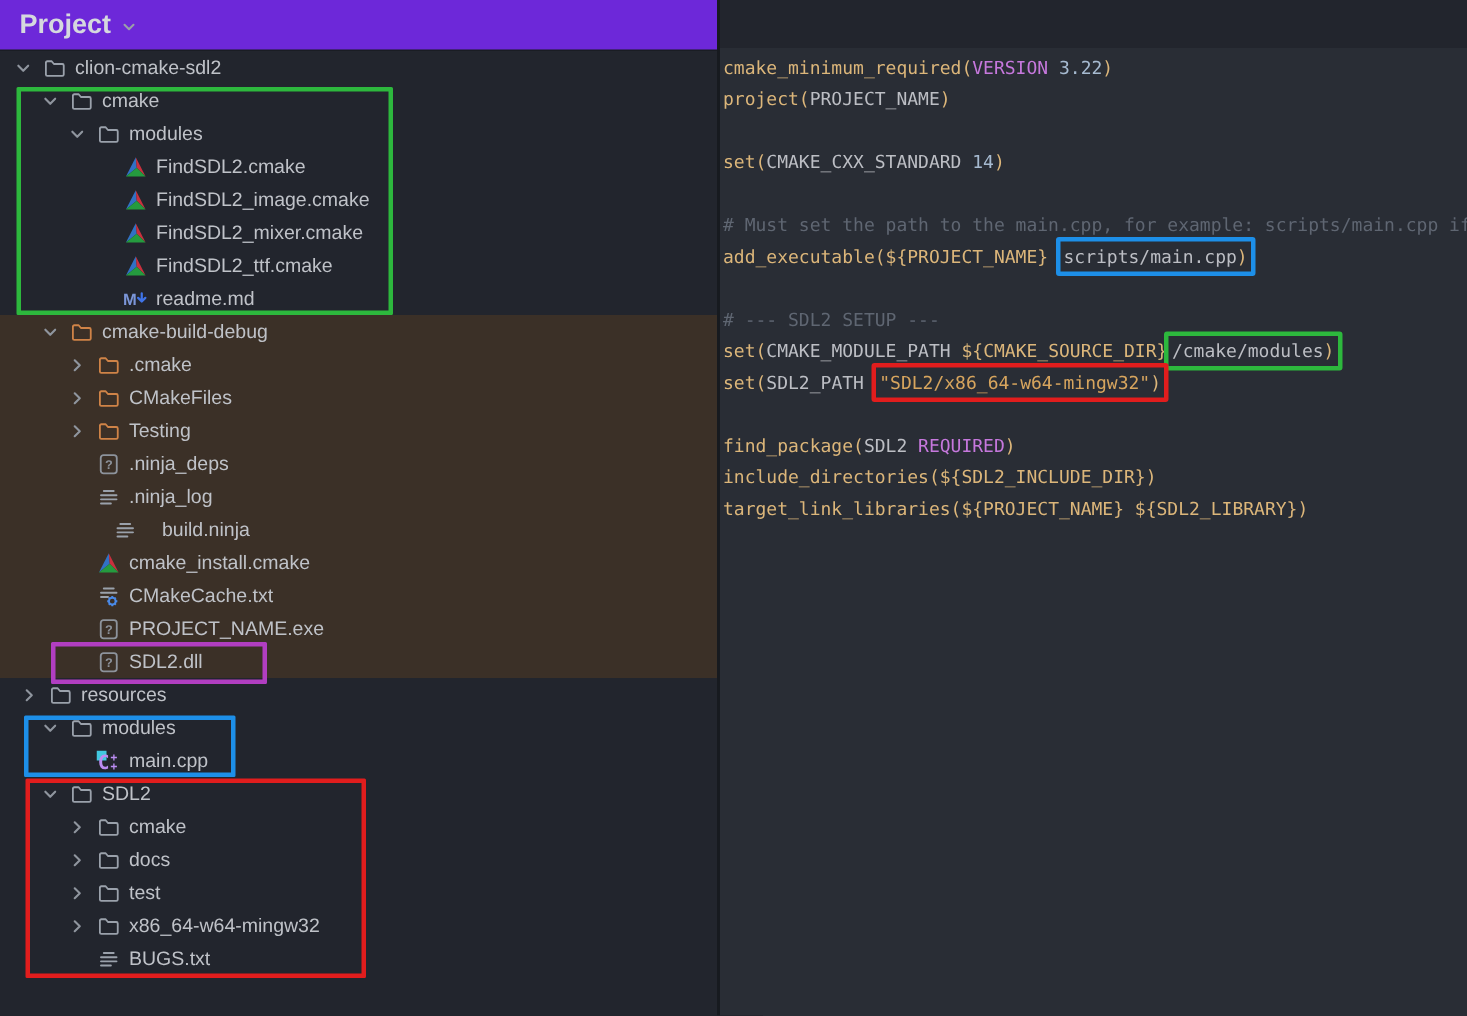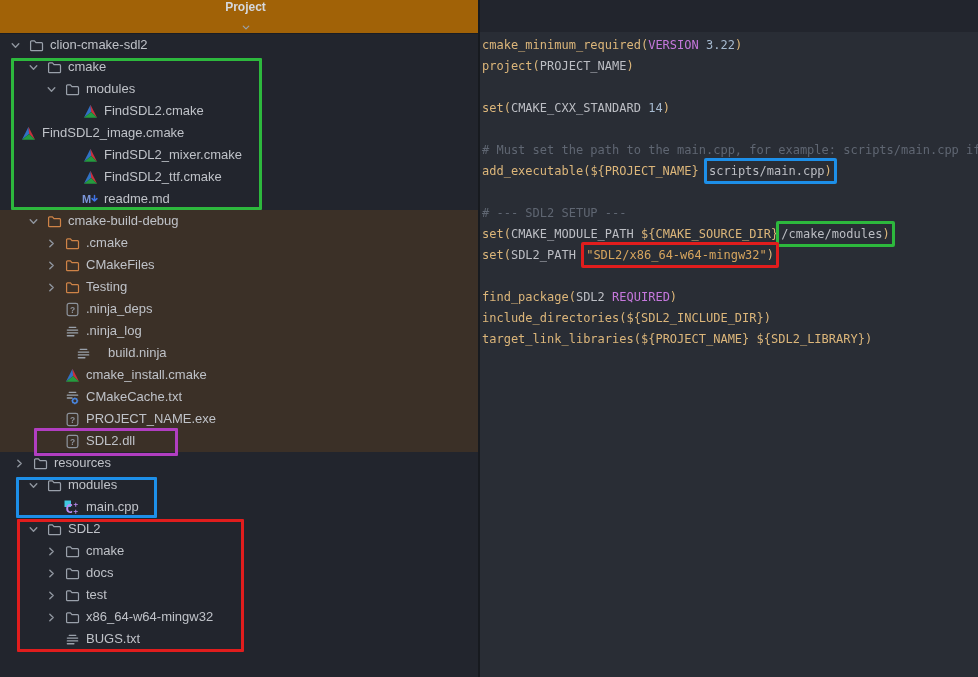--- a/index.html
+++ b/index.html
@@ -3,23 +3,23 @@
 <meta charset="utf-8">
 <style>
   * { margin:0; padding:0; box-sizing:border-box; }
   html,body { width:978px; height:677px; overflow:hidden; background:#22252d;
               font-family:"Liberation Sans", sans-serif; }
   .app { position:relative; width:978px; height:677px; display:flex; }
 
   
   .project-panel { width:478px; height:677px; background:#22252d; display:flex;
                    flex-direction:column; flex:0 0 478px; }
-  .panel-header { height:34px; background:#a16207; border-bottom:1px solid #1a1d23;
+  .panel-header { height:34px; background:#6d28d9; border-bottom:1px solid #1a1d23;
                   display:flex; align-items:center; gap:6px; padding-left:13px;
-                  color:#d5d8de; font-size:12px; font-weight:bold; cursor:pointer;flex-direction:column; }
+                  color:#d5d8de; font-size:18px; font-weight:bold; cursor:pointer; }
   .panel-header svg { margin-top:2px; }
   .tree { flex:1; overflow:hidden; }
   .tree-row { height:22px; display:flex; align-items:center; white-space:nowrap;
               color:#bfc2c8; font-size:13px; cursor:pointer; }
   .tree-row.band { background:#3b3027; }
   .chev { width:20px; height:16px; display:inline-flex; align-items:center;
           justify-content:flex-start; flex:0 0 20px; }
   .ticon { width:16px; height:16px; display:inline-flex; align-items:center;
            justify-content:center; flex:0 0 16px; margin-right:6px; }
   .tlabel { line-height:22px; }
@@ -111,21 +111,21 @@
           <span class="chev"></span>
           <span class="ticon">
             <svg width="15" height="15" viewBox="0 0 16 16">
               <polygon points="8,0.8 1,14.6 8.7,8.4" fill="#3171c4"></polygon>
               <polygon points="8,0.8 15,14.6 8.7,8.4" fill="#c9303e"></polygon>
               <polygon points="1,14.6 15,14.6 8.7,8.4" fill="#259b3f"></polygon>
             </svg>
           </span>
           <span class="tlabel">FindSDL2.cmake</span>
         </div>
-        <div class="tree-row" style="">
+        <div class="tree-row" style="padding-left: 62px;">
           <span class="chev"></span>
           <span class="ticon">
             <svg width="15" height="15" viewBox="0 0 16 16">
               <polygon points="8,0.8 1,14.6 8.7,8.4" fill="#3171c4"></polygon>
               <polygon points="8,0.8 15,14.6 8.7,8.4" fill="#c9303e"></polygon>
               <polygon points="1,14.6 15,14.6 8.7,8.4" fill="#259b3f"></polygon>
             </svg>
           </span>
           <span class="tlabel">FindSDL2_image.cmake</span>
         </div>

